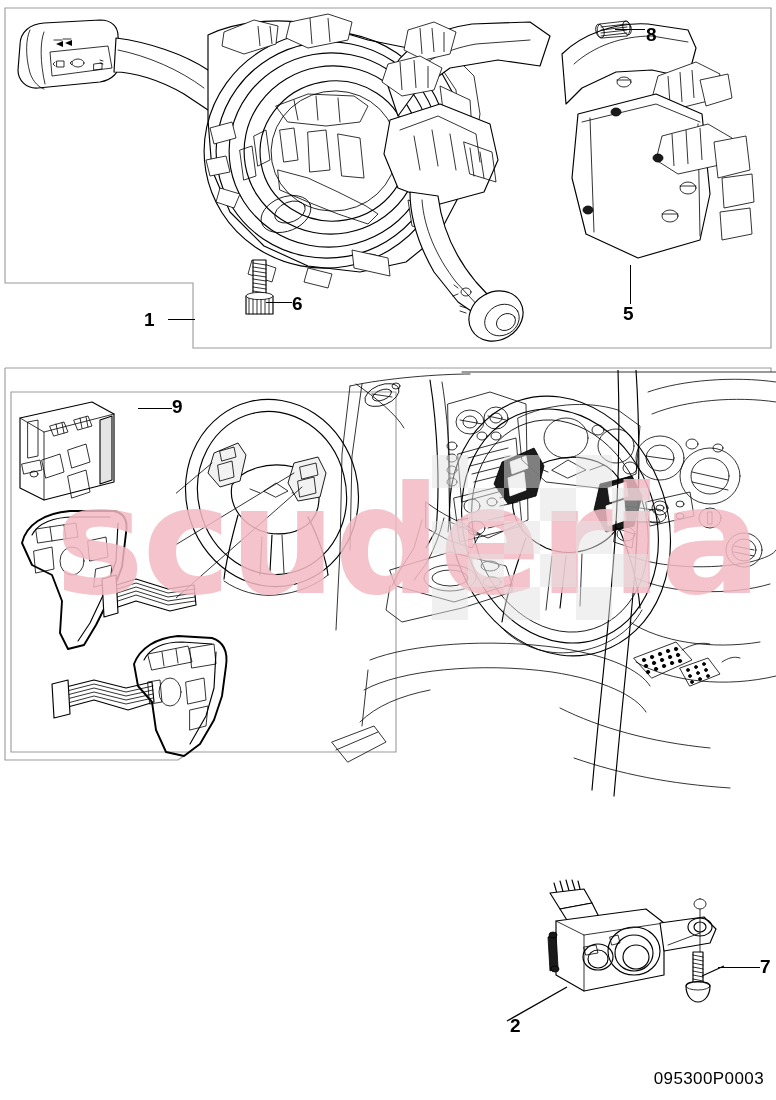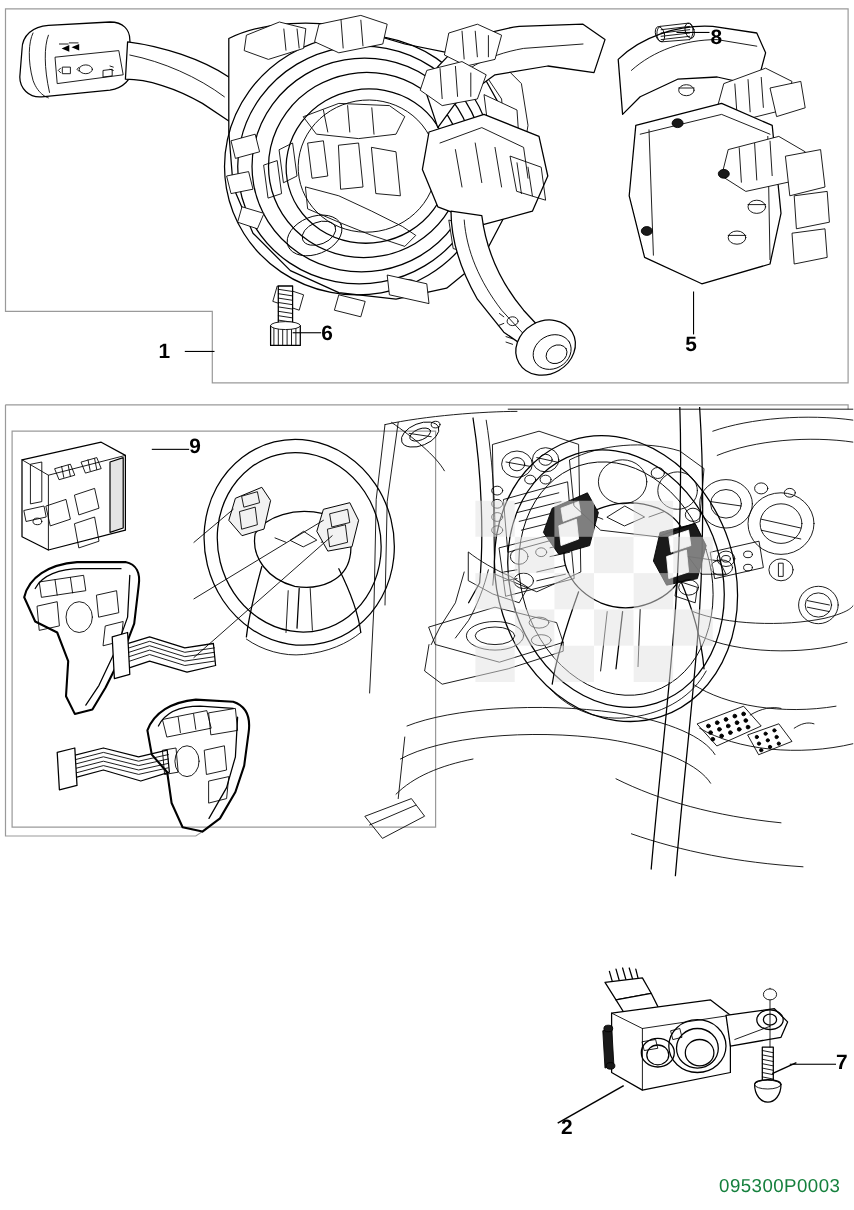--- a/index.html
+++ b/index.html
@@ -80,39 +80,40 @@
   }
   .leader-h{height:1.4px;}
   .leader-v{width:1.4px;}
   #diagram-code{
     position:absolute;
     right:12px;
     top:1069px;
     font-family:"Liberation Sans", sans-serif;
     font-size:17px;
     letter-spacing:.4px;
-    color:#15803d;
+    color:#000000;
     z-index:8;
   }
   .ln{fill:none;stroke:#000;stroke-width:1.15;stroke-linejoin:round;stroke-linecap:round;}
   .ln-thin{fill:none;stroke:#000;stroke-width:.8;stroke-linejoin:round;stroke-linecap:round;}
   .ln-thick{fill:none;stroke:#000;stroke-width:1.9;stroke-linejoin:round;stroke-linecap:round;}
   .fil-w{fill:#ffffff;stroke:#000;stroke-width:1.15;stroke-linejoin:round;}
   .fil-w-thin{fill:#ffffff;stroke:#000;stroke-width:.8;stroke-linejoin:round;}
   .fil-g{fill:#e4e4e4;stroke:#000;stroke-width:1.1;stroke-linejoin:round;}
   .fil-d{fill:#1a1a1a;stroke:#000;stroke-width:.8;}
   .fil-k{fill:#000;}
   .fil-lg{fill:#f2f2f2;stroke:#000;stroke-width:.9;stroke-linejoin:round;}
 </style>
 </head>
 <body>
 
 <div id="sheet">
 
   <div id="watermark">
+    <div class="wm-word wm-scuderia">scuderia</div>
     <svg class="wm-flag" viewBox="0 0 220 195">
       <g fill="#e3e3e3">
         <rect x="0" y="0" width="36" height="33"></rect>
           <rect x="72" y="0" width="36" height="33"></rect>
           <rect x="144" y="0" width="36" height="33"></rect>
         <rect x="36" y="33" width="36" height="33"></rect>
           <rect x="108" y="33" width="36" height="33"></rect>
           <rect x="180" y="33" width="36" height="33"></rect>
         <rect x="0" y="66" width="36" height="33"></rect>
           <rect x="72" y="66" width="36" height="33"></rect>

